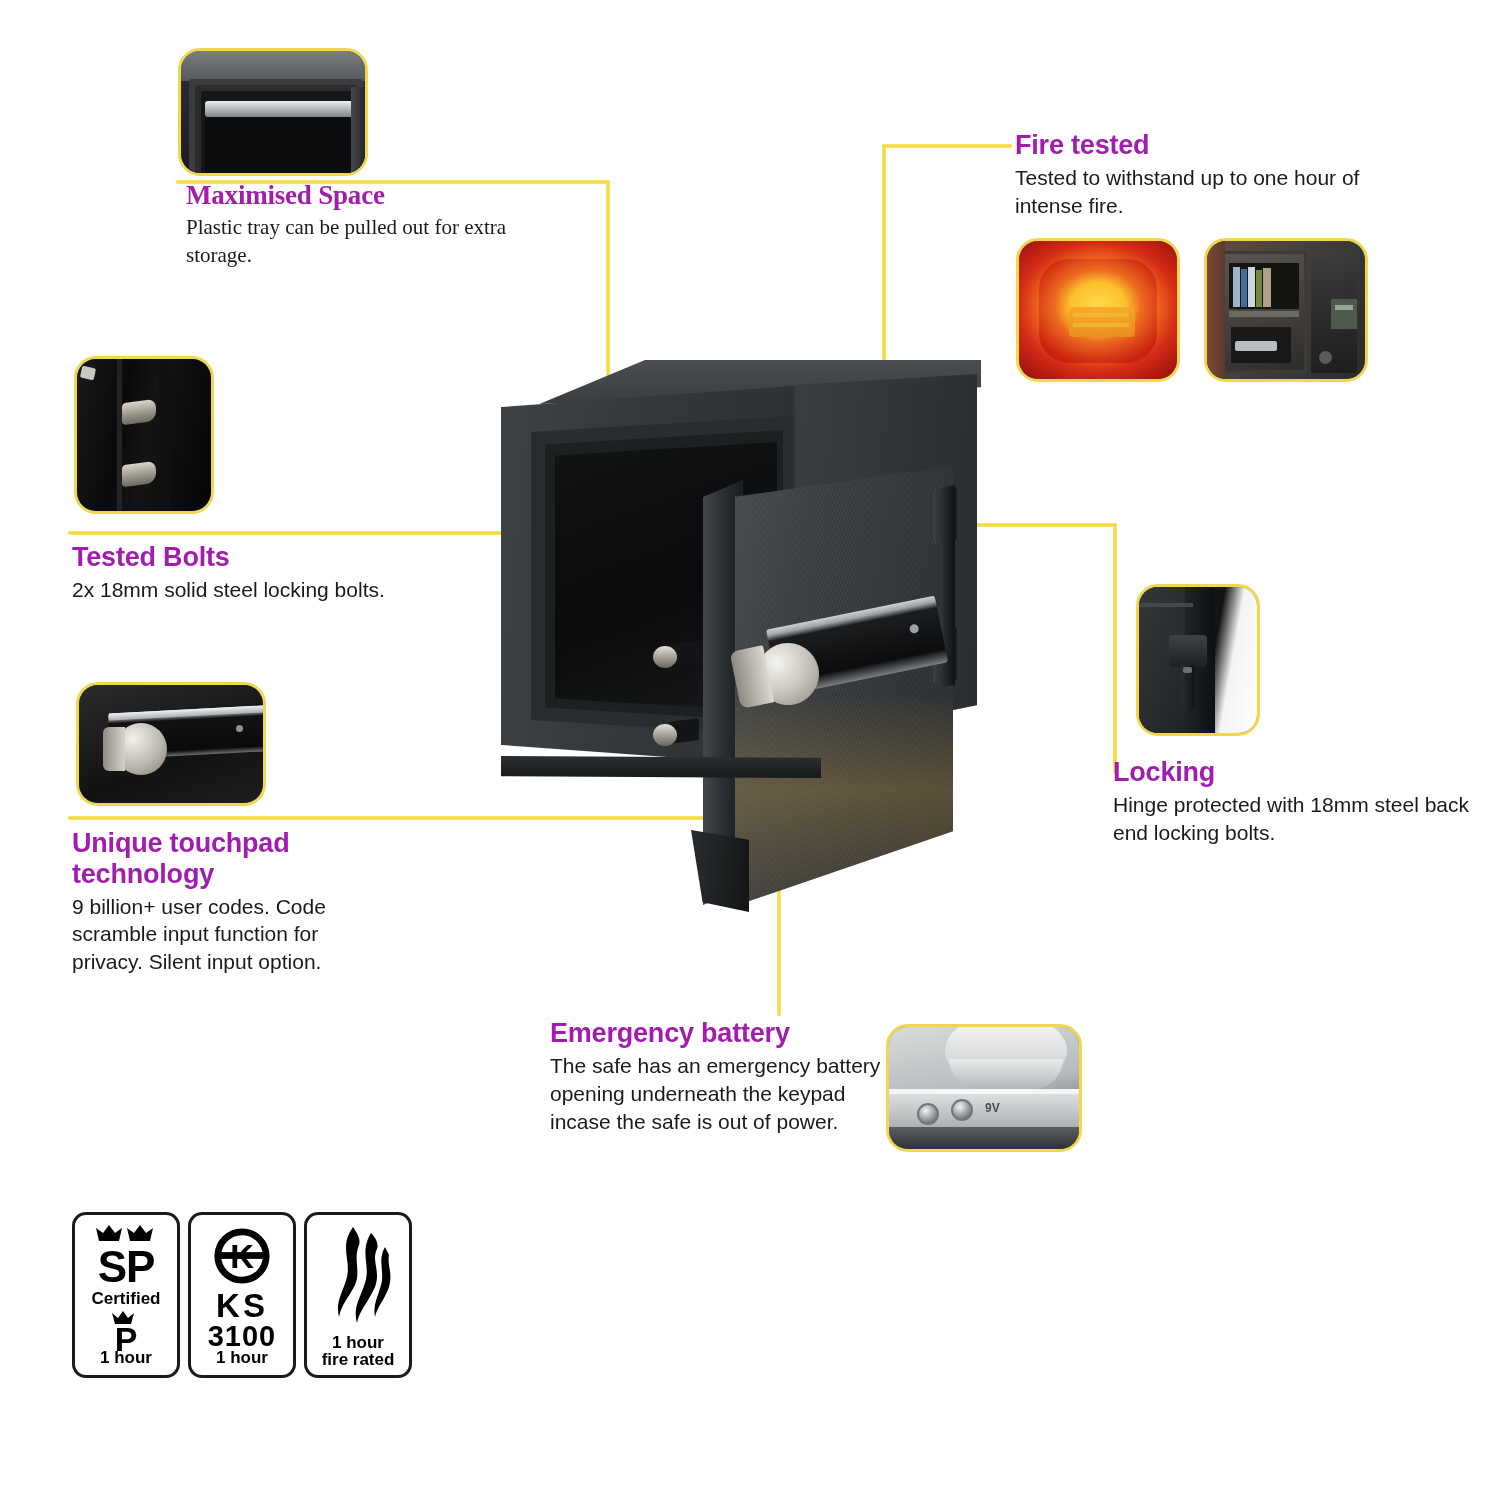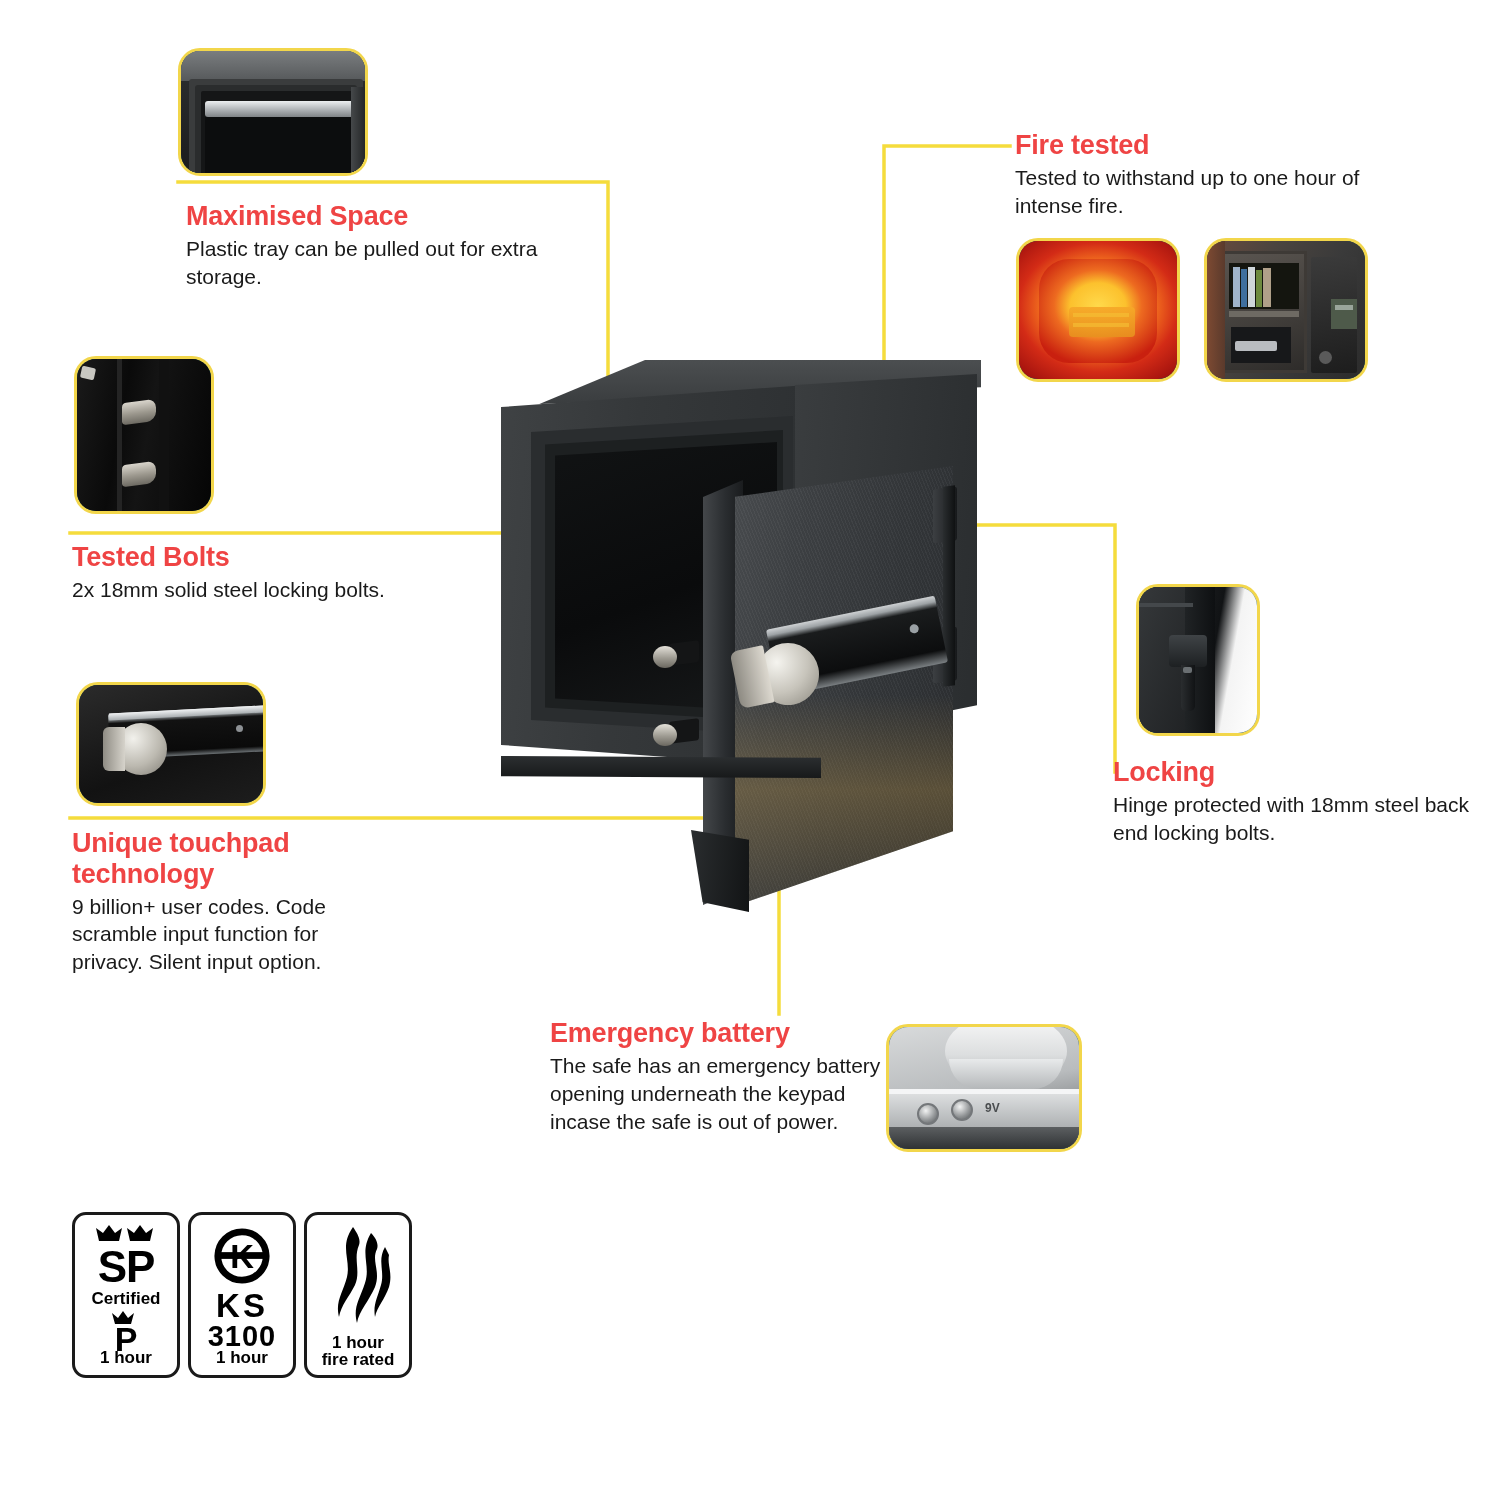--- a/index.html
+++ b/index.html
@@ -14,42 +14,42 @@
   }
 
   .stage {
     position: absolute;
     inset: 0;
   }
 
   
   .callout { position: absolute; }
   .callout .c-title {
-    color: #ef4444;
+    color: #a21caf;
     font-weight: bold;
     font-size: 27px;
     line-height: 1.14;
     letter-spacing: -0.2px;
     white-space: pre-line;
   }
   .callout .c-body {
     color: #1a1a1a;
     font-size: 21px;
     line-height: 1.33;
     margin-top: 3px;
     white-space: pre-line;
   }
 
   
   .thumb {
     position: absolute;
     border: 3px solid #F2D64B;
     border-radius: 22px;
     overflow: hidden;
-    background: #0c4a6e;
+    background: #0ea5e9;
   }
   .thumb .inner { position: absolute; inset: 0; }
 
   
   svg.lines { position: absolute; inset: 0; width: 1500px; height: 1500px; pointer-events: none; }
 
   
   #main-safe { position: absolute; left: 495px; top: 360px; width: 500px; height: 600px; }
 
   
@@ -272,21 +272,21 @@
     <div style="position:absolute;left:240px;top:288px;width:34px;height:58px;
          background:linear-gradient(90deg,#8d8a82,#ddd9d0);border-radius:8px 2px 2px 8px;transform:rotate(-11.5deg);"></div>
 
     <div style="position:absolute;left:196px;top:470px;width:58px;height:82px;background:linear-gradient(95deg,#2a2d2f,#121415);
                 clip-path:polygon(0% 0%, 100% 12%, 100% 100%, 20% 88%);"></div>
 
     <div style="position:absolute;left:6px;top:396px;width:320px;height:22px;background:linear-gradient(180deg,#2c2f31,#17191a);
                 clip-path:polygon(0% 0%, 100% 8%, 100% 100%, 0% 92%);"></div>
   </div>
 
-  <div class="callout" style="left:186px; top:201px; width:380px;">
+  <div class="callout" style="left:186px; top:180px; width:380px;font-family:Liberation Serif, serif;">
     <div class="c-title">Maximised Space</div>
     <div class="c-body">Plastic tray can be pulled out for extra
 storage.</div>
   </div>
 
   <div class="callout" style="left:1015px; top:130px; width:380px;">
     <div class="c-title">Fire tested</div>
     <div class="c-body">Tested to withstand up to one hour of
 intense fire.</div>
   </div>

